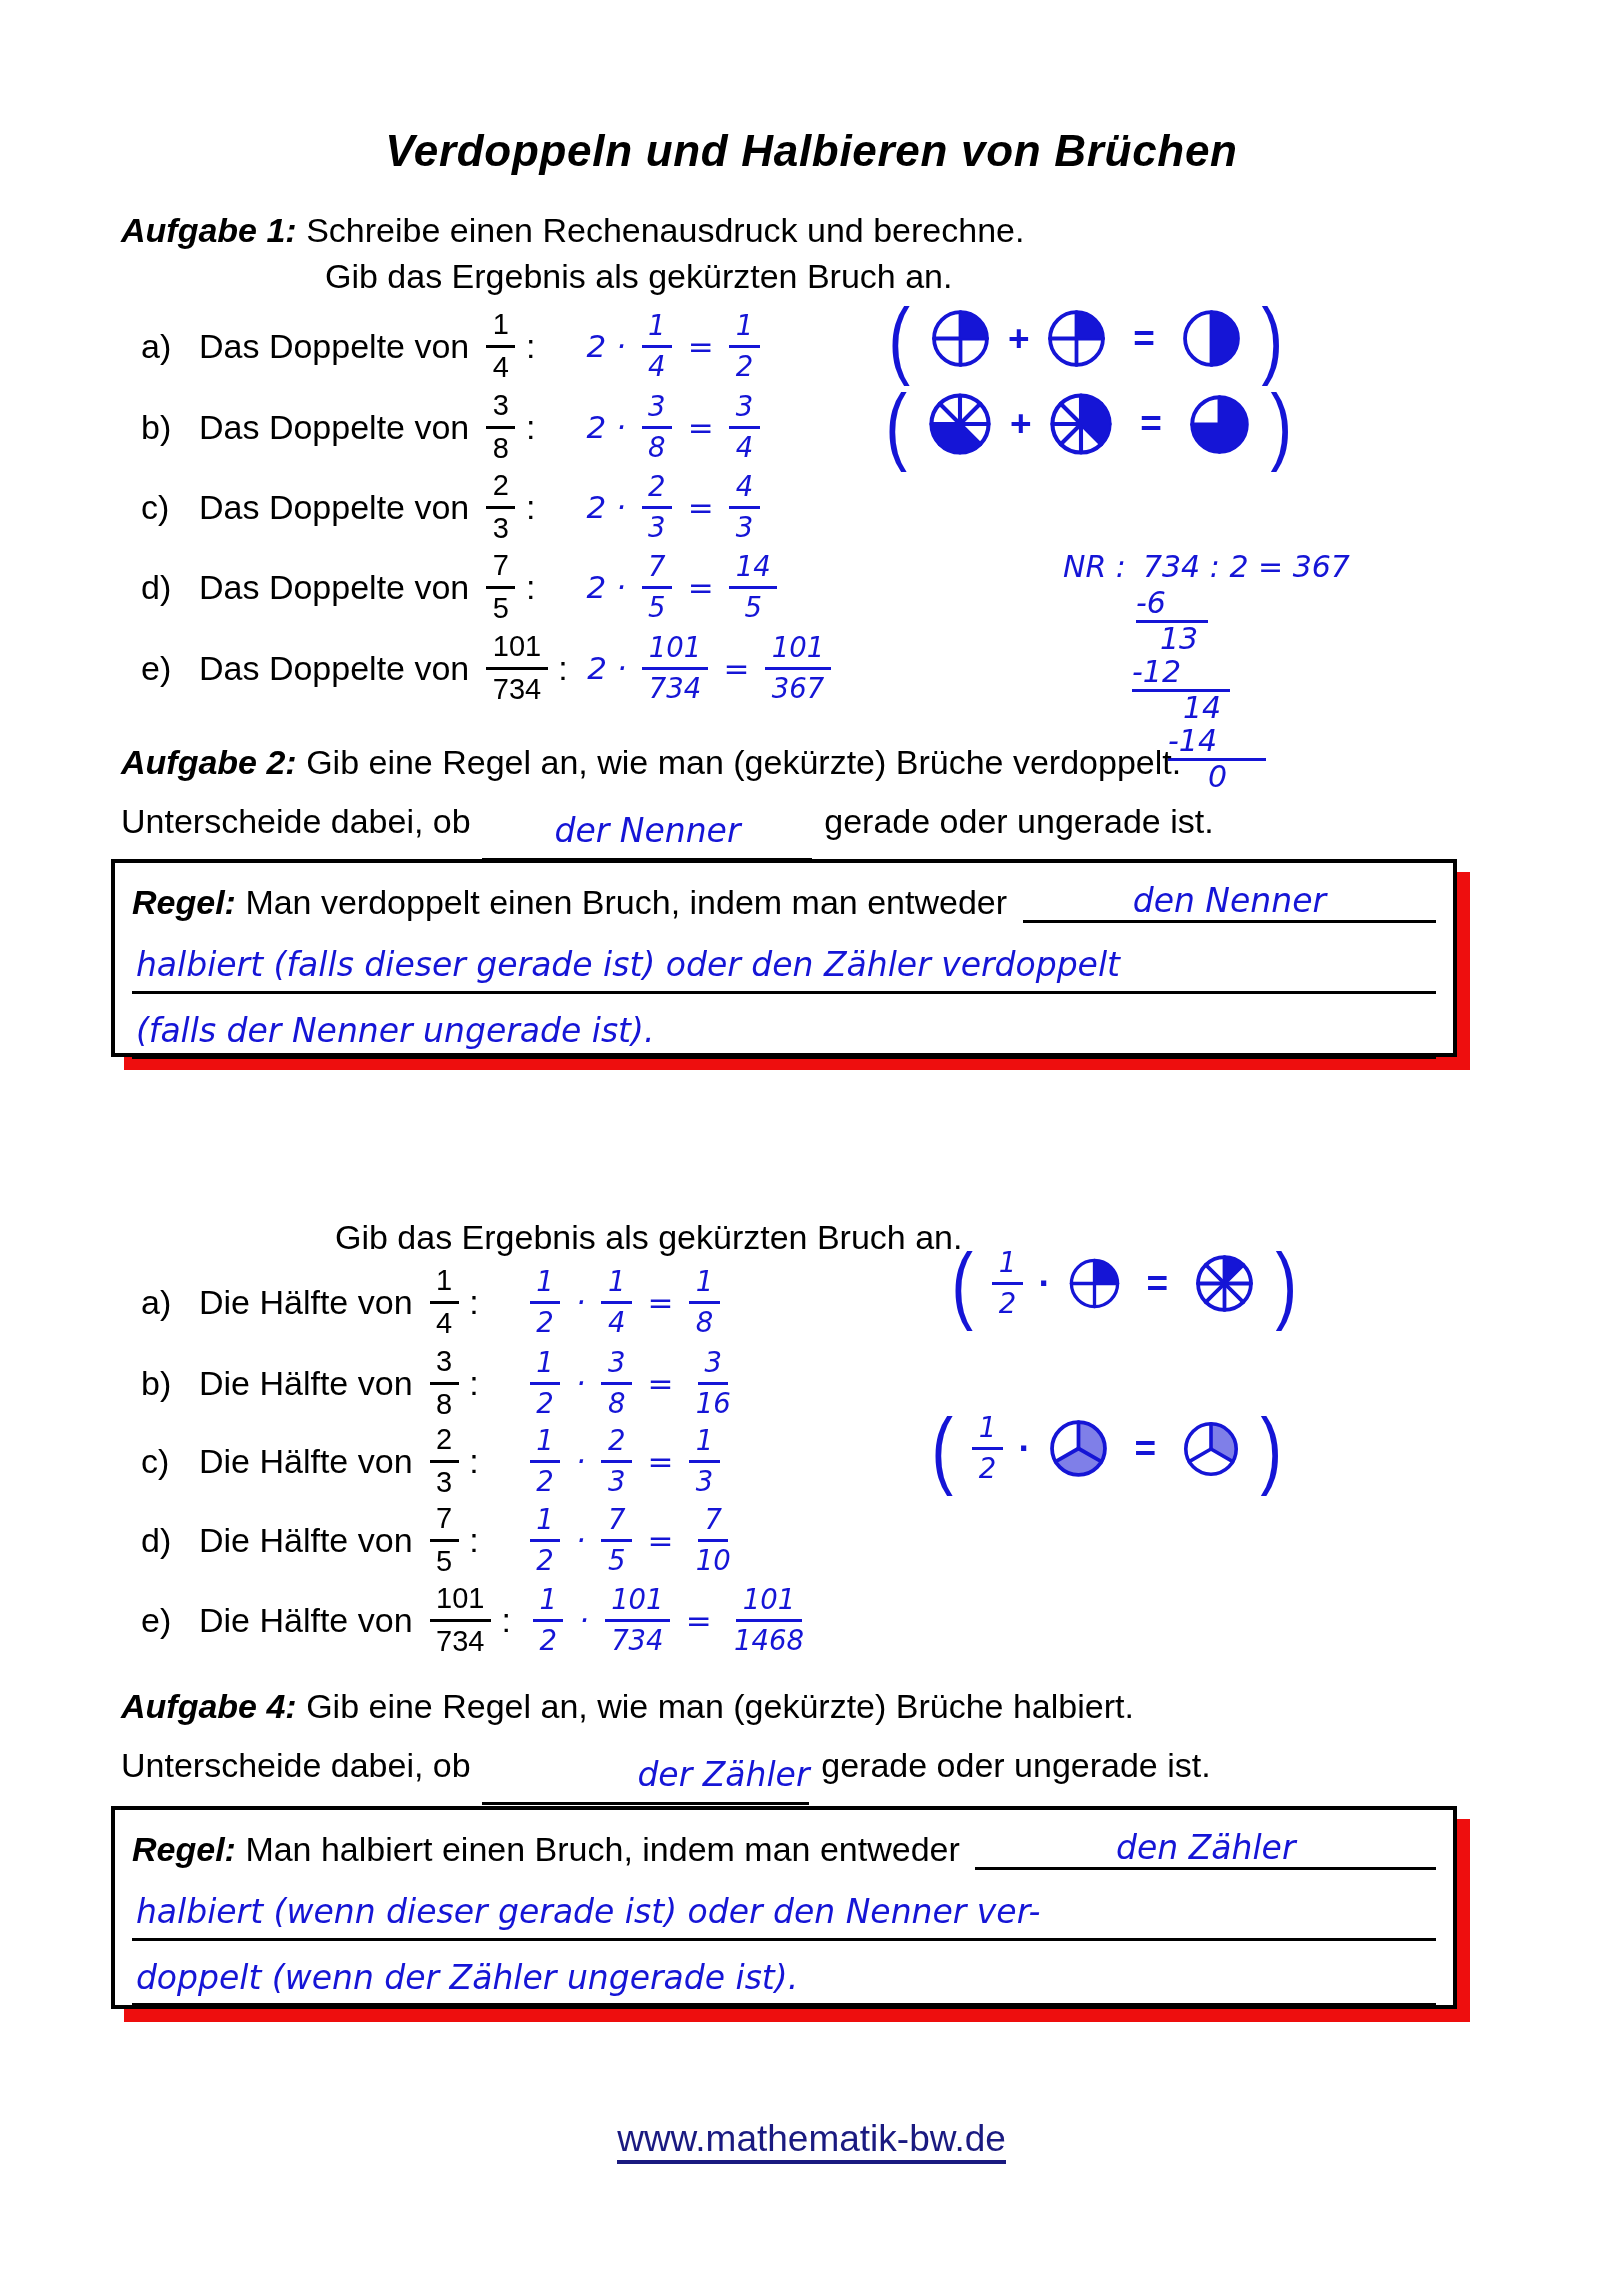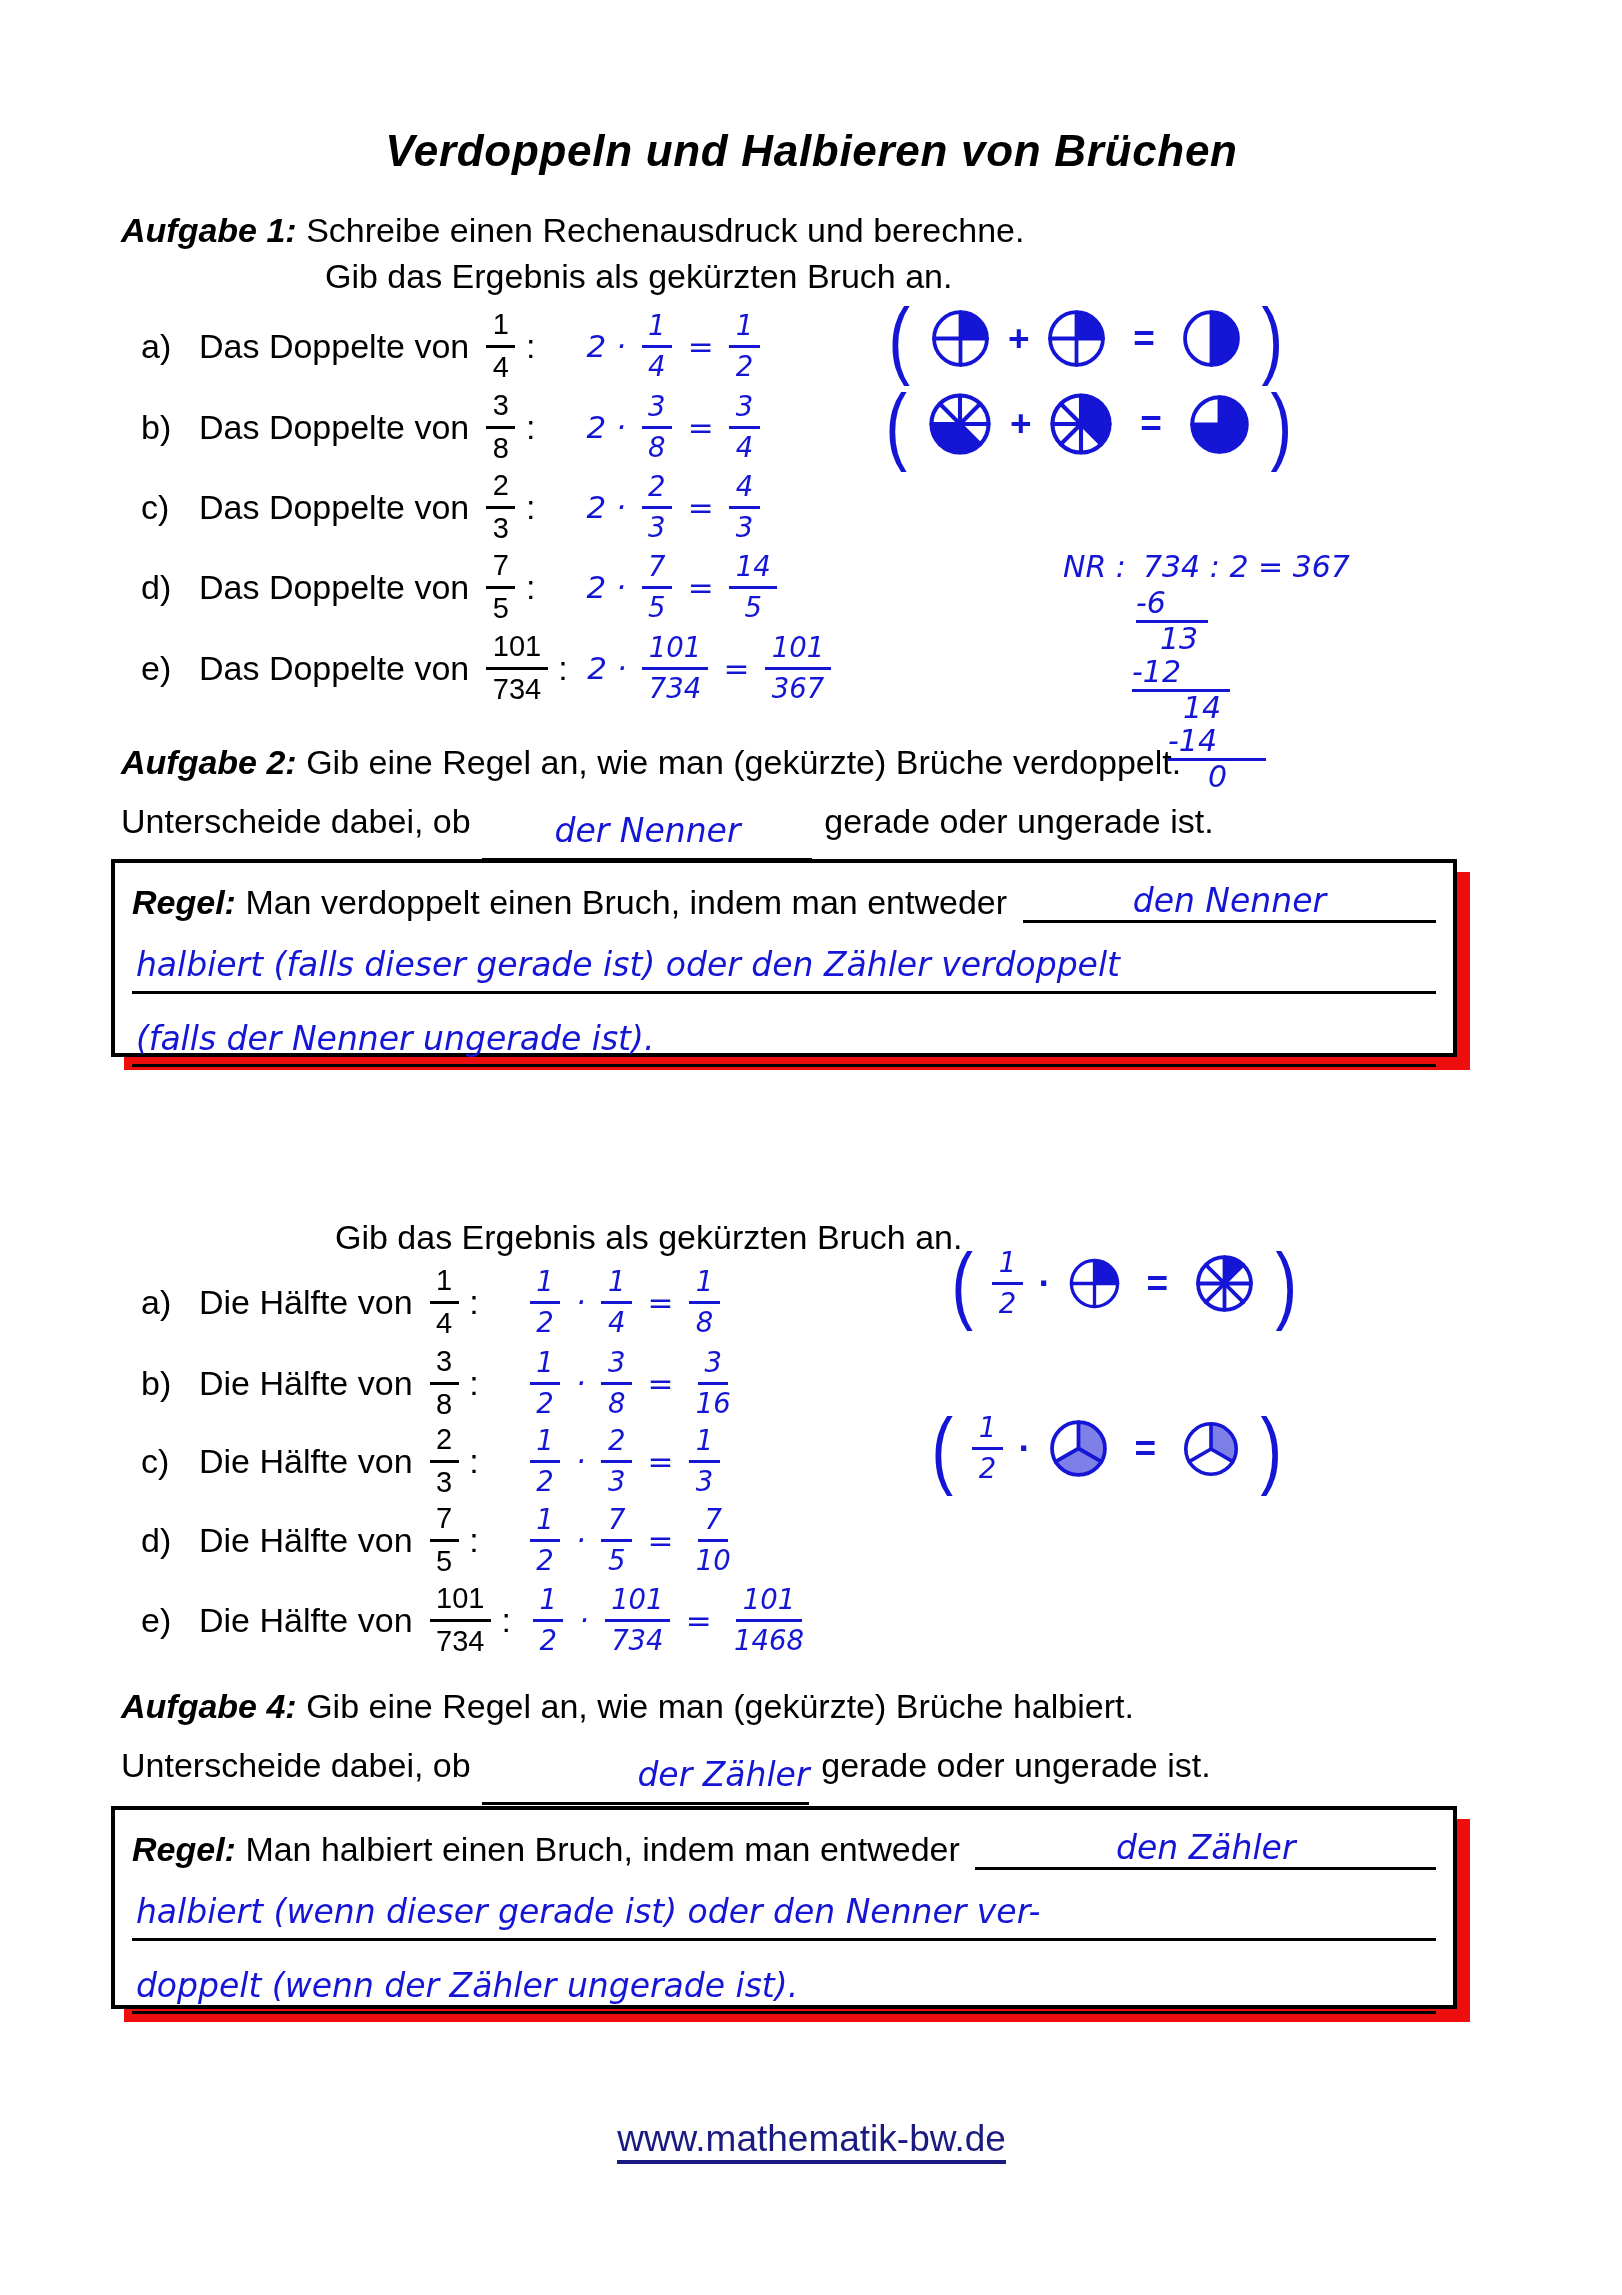--- a/index.html
+++ b/index.html
@@ -59,21 +59,21 @@
              border-bottom:3.9px solid var(--ink);margin:0 11.8px;vertical-align:-9.2px;}
   .fill-line .hw{font-size:33px;padding-bottom:8px;}
 
   
   .rulebox{border:4.6px solid var(--ink);background:#fff;box-shadow:13px 13px 0 0 var(--shadow-red);
            padding:18.3px 17px 9.2px;box-sizing:border-box;}
   .rb-line1{display:flex;align-items:center;font-size:34px;}
   .rb-blank{flex:1;border-bottom:3.9px solid var(--ink);margin-left:15.7px;text-align:center;}
   .rb-blank .hw{font-size:33px;}
   .rb-hwline{border-bottom:3.9px solid var(--ink);font-size:33px;padding:22px 3.9px 6.5px;}
-  .rb-hwline.last{padding-top:25px;}
+  .rb-hwline.last{padding-top:17px;}
 
   
   .footer{left:0;right:0;top:2118px;text-align:center;font-size:37px;}
   .footer a{color:var(--link-navy);text-decoration:none;border-bottom:4.6px solid var(--link-navy);padding-bottom:1.3px;}
 </style>
 </head>
 <body>
 
 <div class="page">
 

